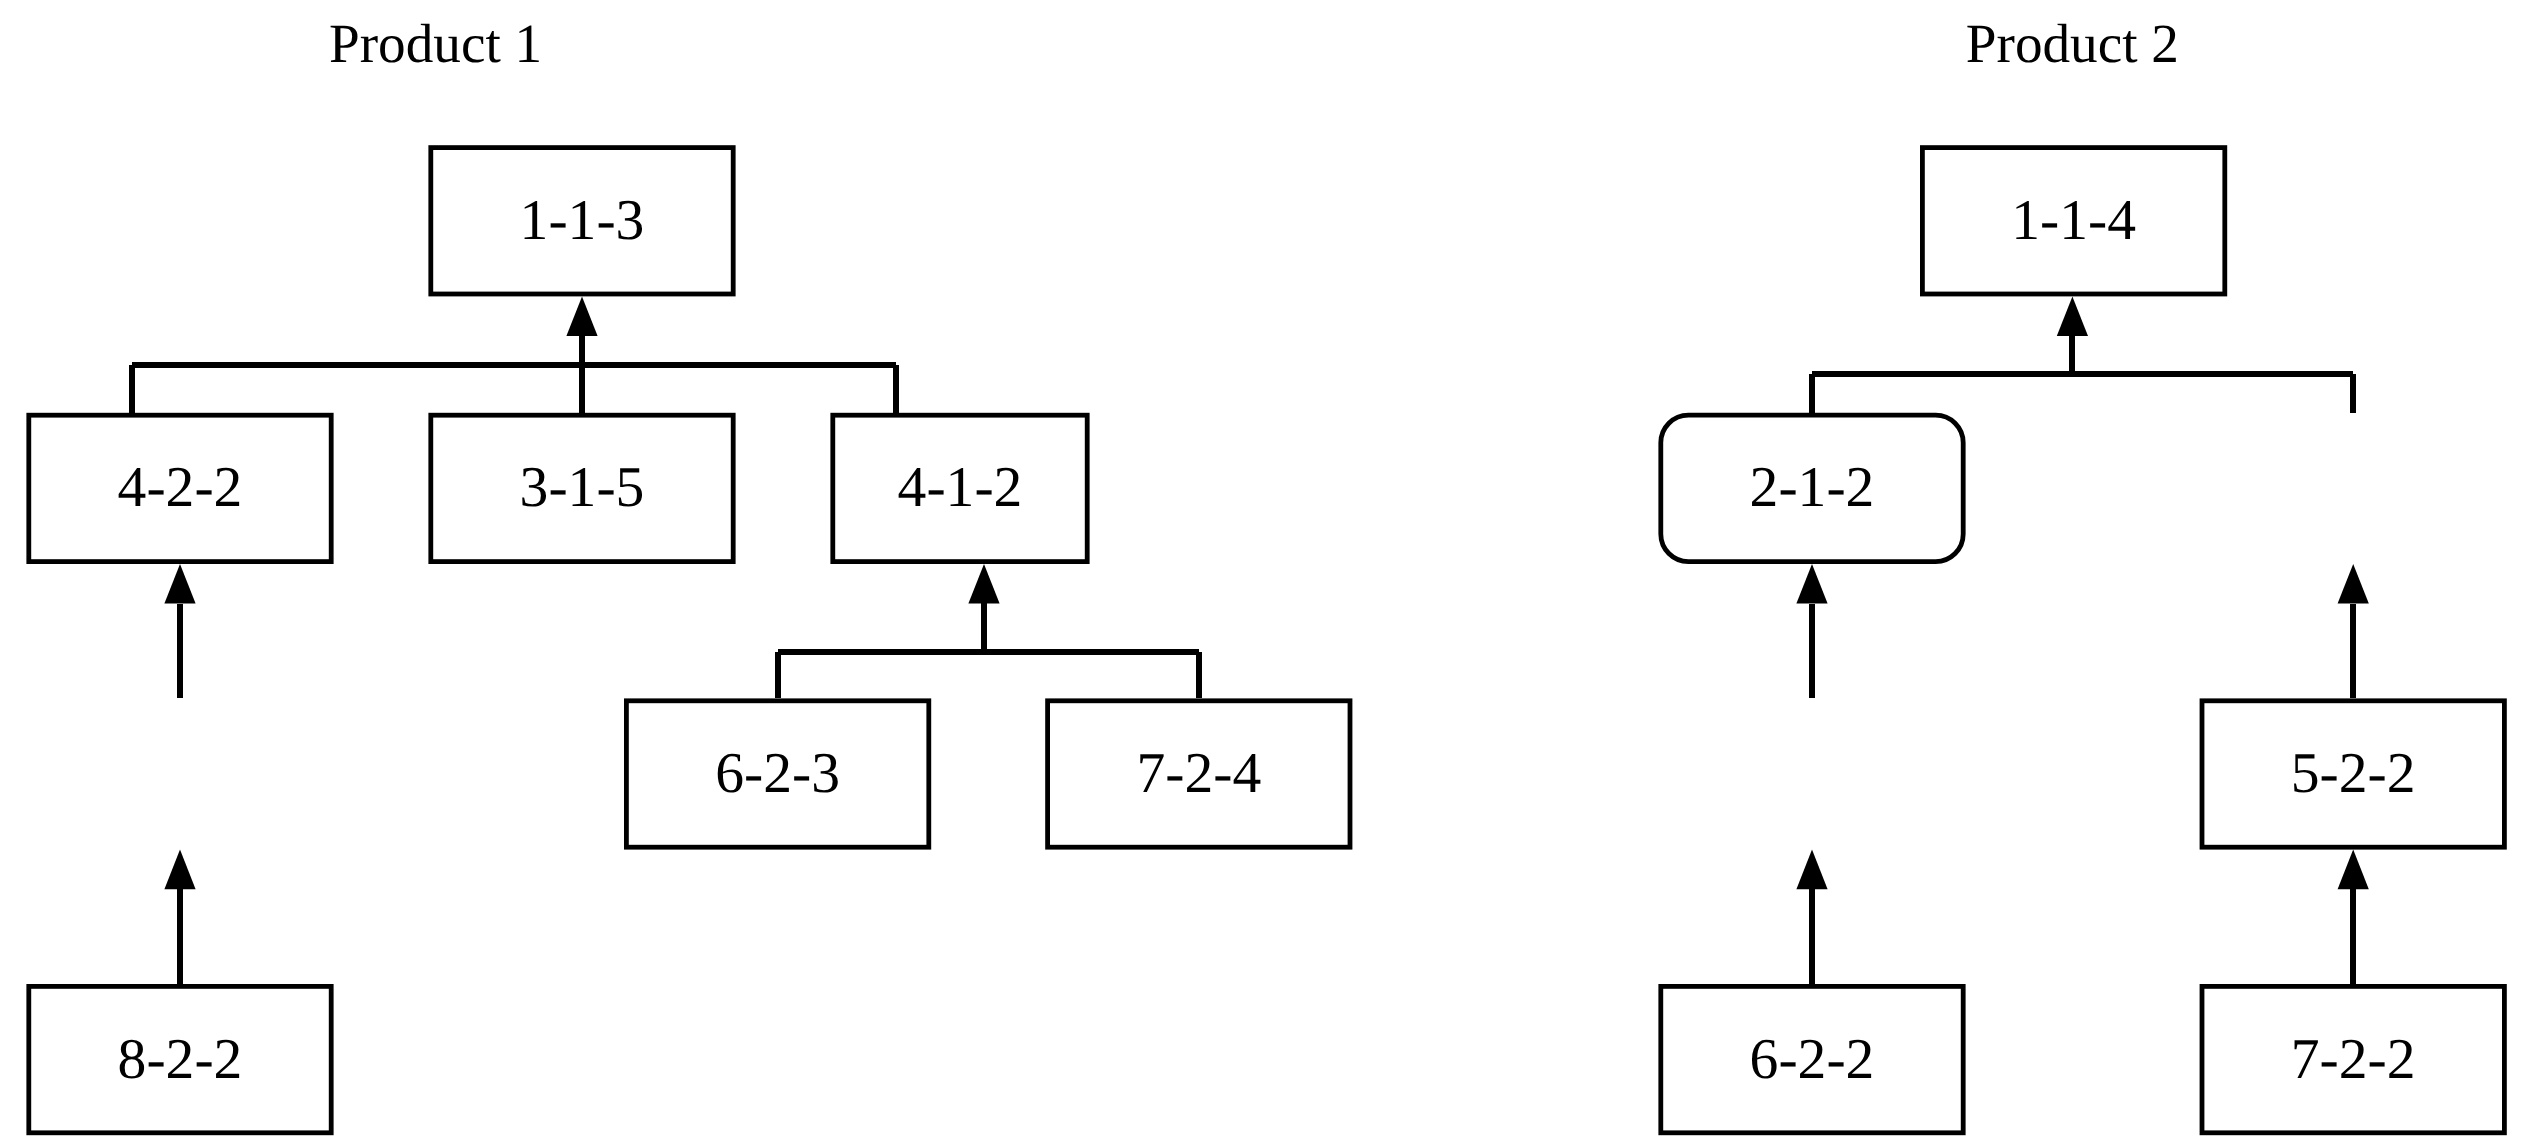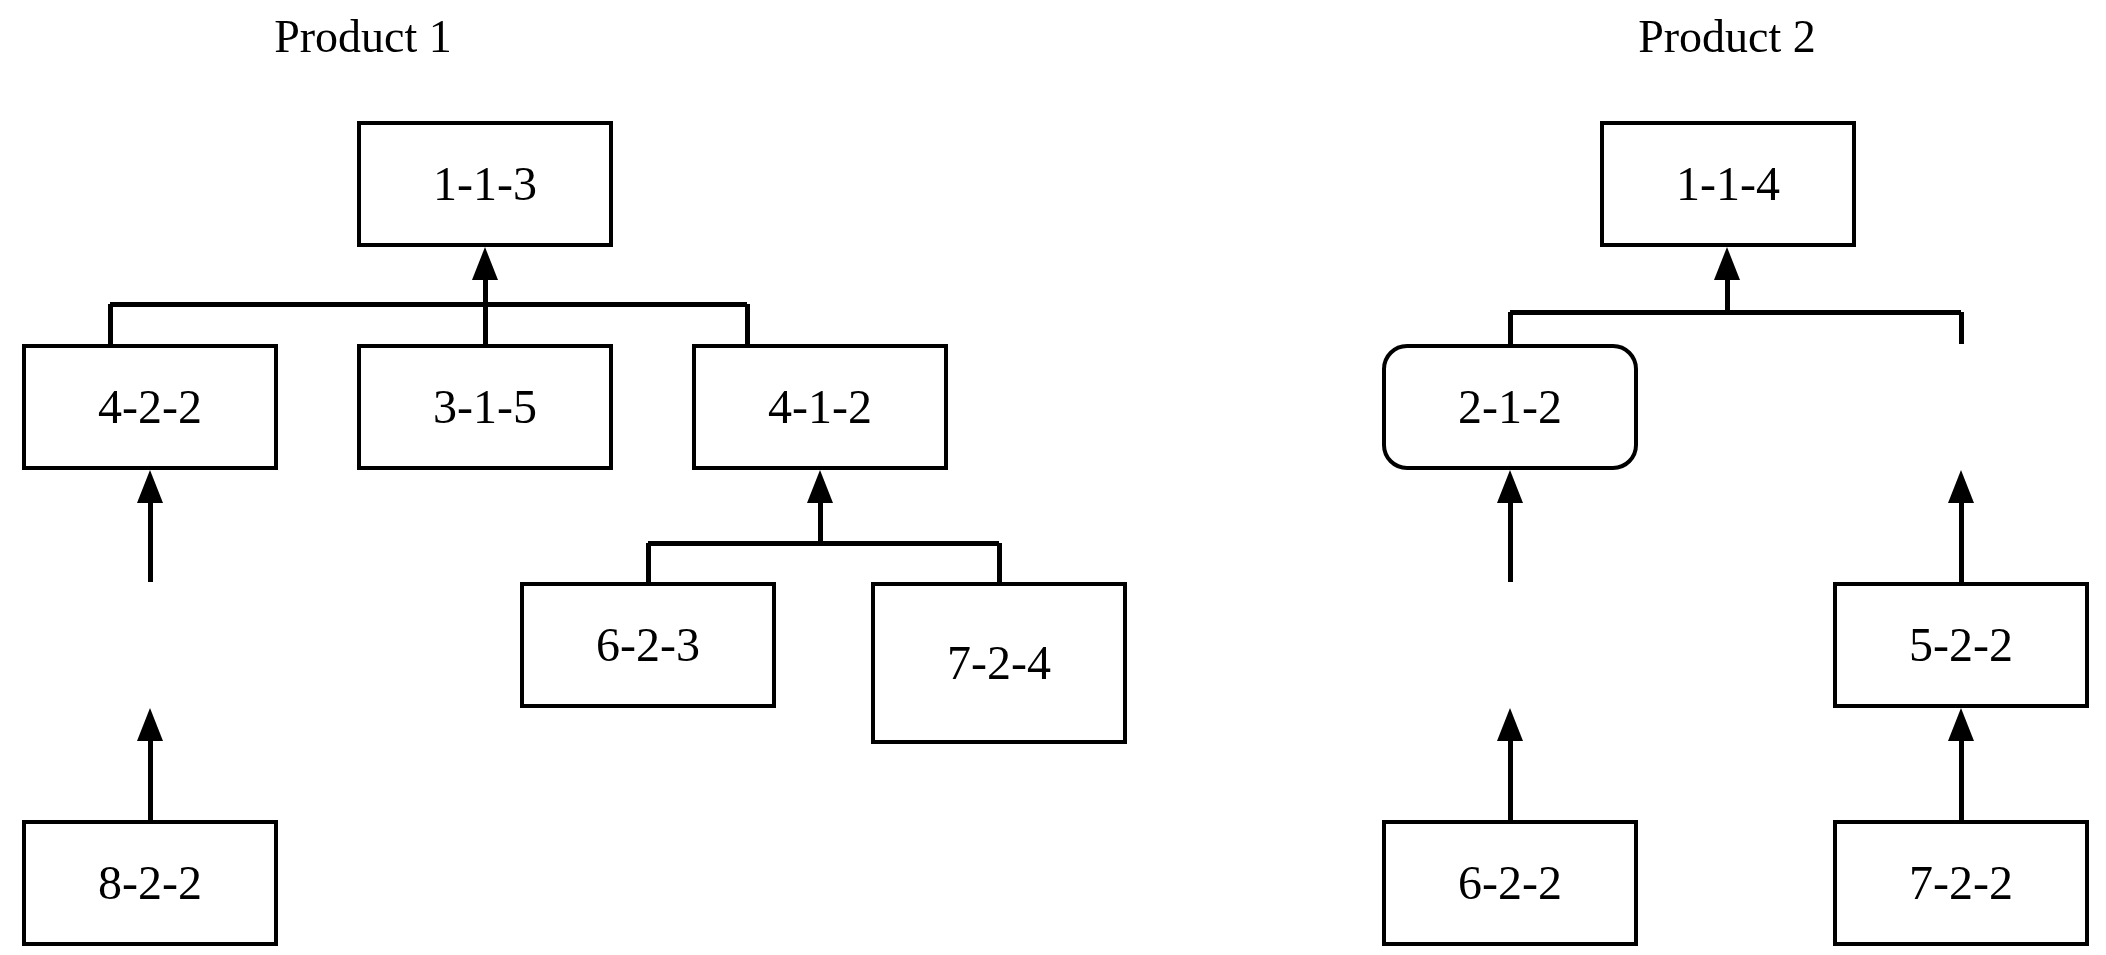--- a/index.html
+++ b/index.html
@@ -61,27 +61,27 @@
 
   <div class="node-box" style="left:357px; top:121px; width:256px; height:126px;">
     <span class="node-label">1-1-3</span>
   </div>
   <div class="node-box" style="left:22px; top:344px; width:256px; height:126px;">
     <span class="node-label">4-2-2</span>
   </div>
   <div class="node-box" style="left:357px; top:344px; width:256px; height:126px;">
     <span class="node-label">3-1-5</span>
   </div>
-  <div class="node-box" style="left:692px; top:344px; width:256px; height:126px;text-align:center;">
+  <div class="node-box" style="left:692px; top:344px; width:216px; height:126px;text-align:center;">
     <span class="node-label">4-1-2</span>
   </div>
   <div class="node-box" style="left:520px; top:582px; width:256px; height:126px;">
     <span class="node-label">6-2-3</span>
   </div>
-  <div class="node-box" style="left:871px; top:582px; width:256px; height:162px;">
+  <div class="node-box" style="left:871px; top:582px; width:256px; height:126px;">
     <span class="node-label">7-2-4</span>
   </div>
   <div class="node-box" style="left:22px; top:820px; width:256px; height:126px;">
     <span class="node-label">8-2-2</span>
   </div>
 
   <div class="diagram-title" style="left:1727px; top:14px; transform:translateX(-50%);">Product 2</div>
 
   <div class="node-box" style="left:1600px; top:121px; width:256px; height:126px;">
     <span class="node-label">1-1-4</span>

